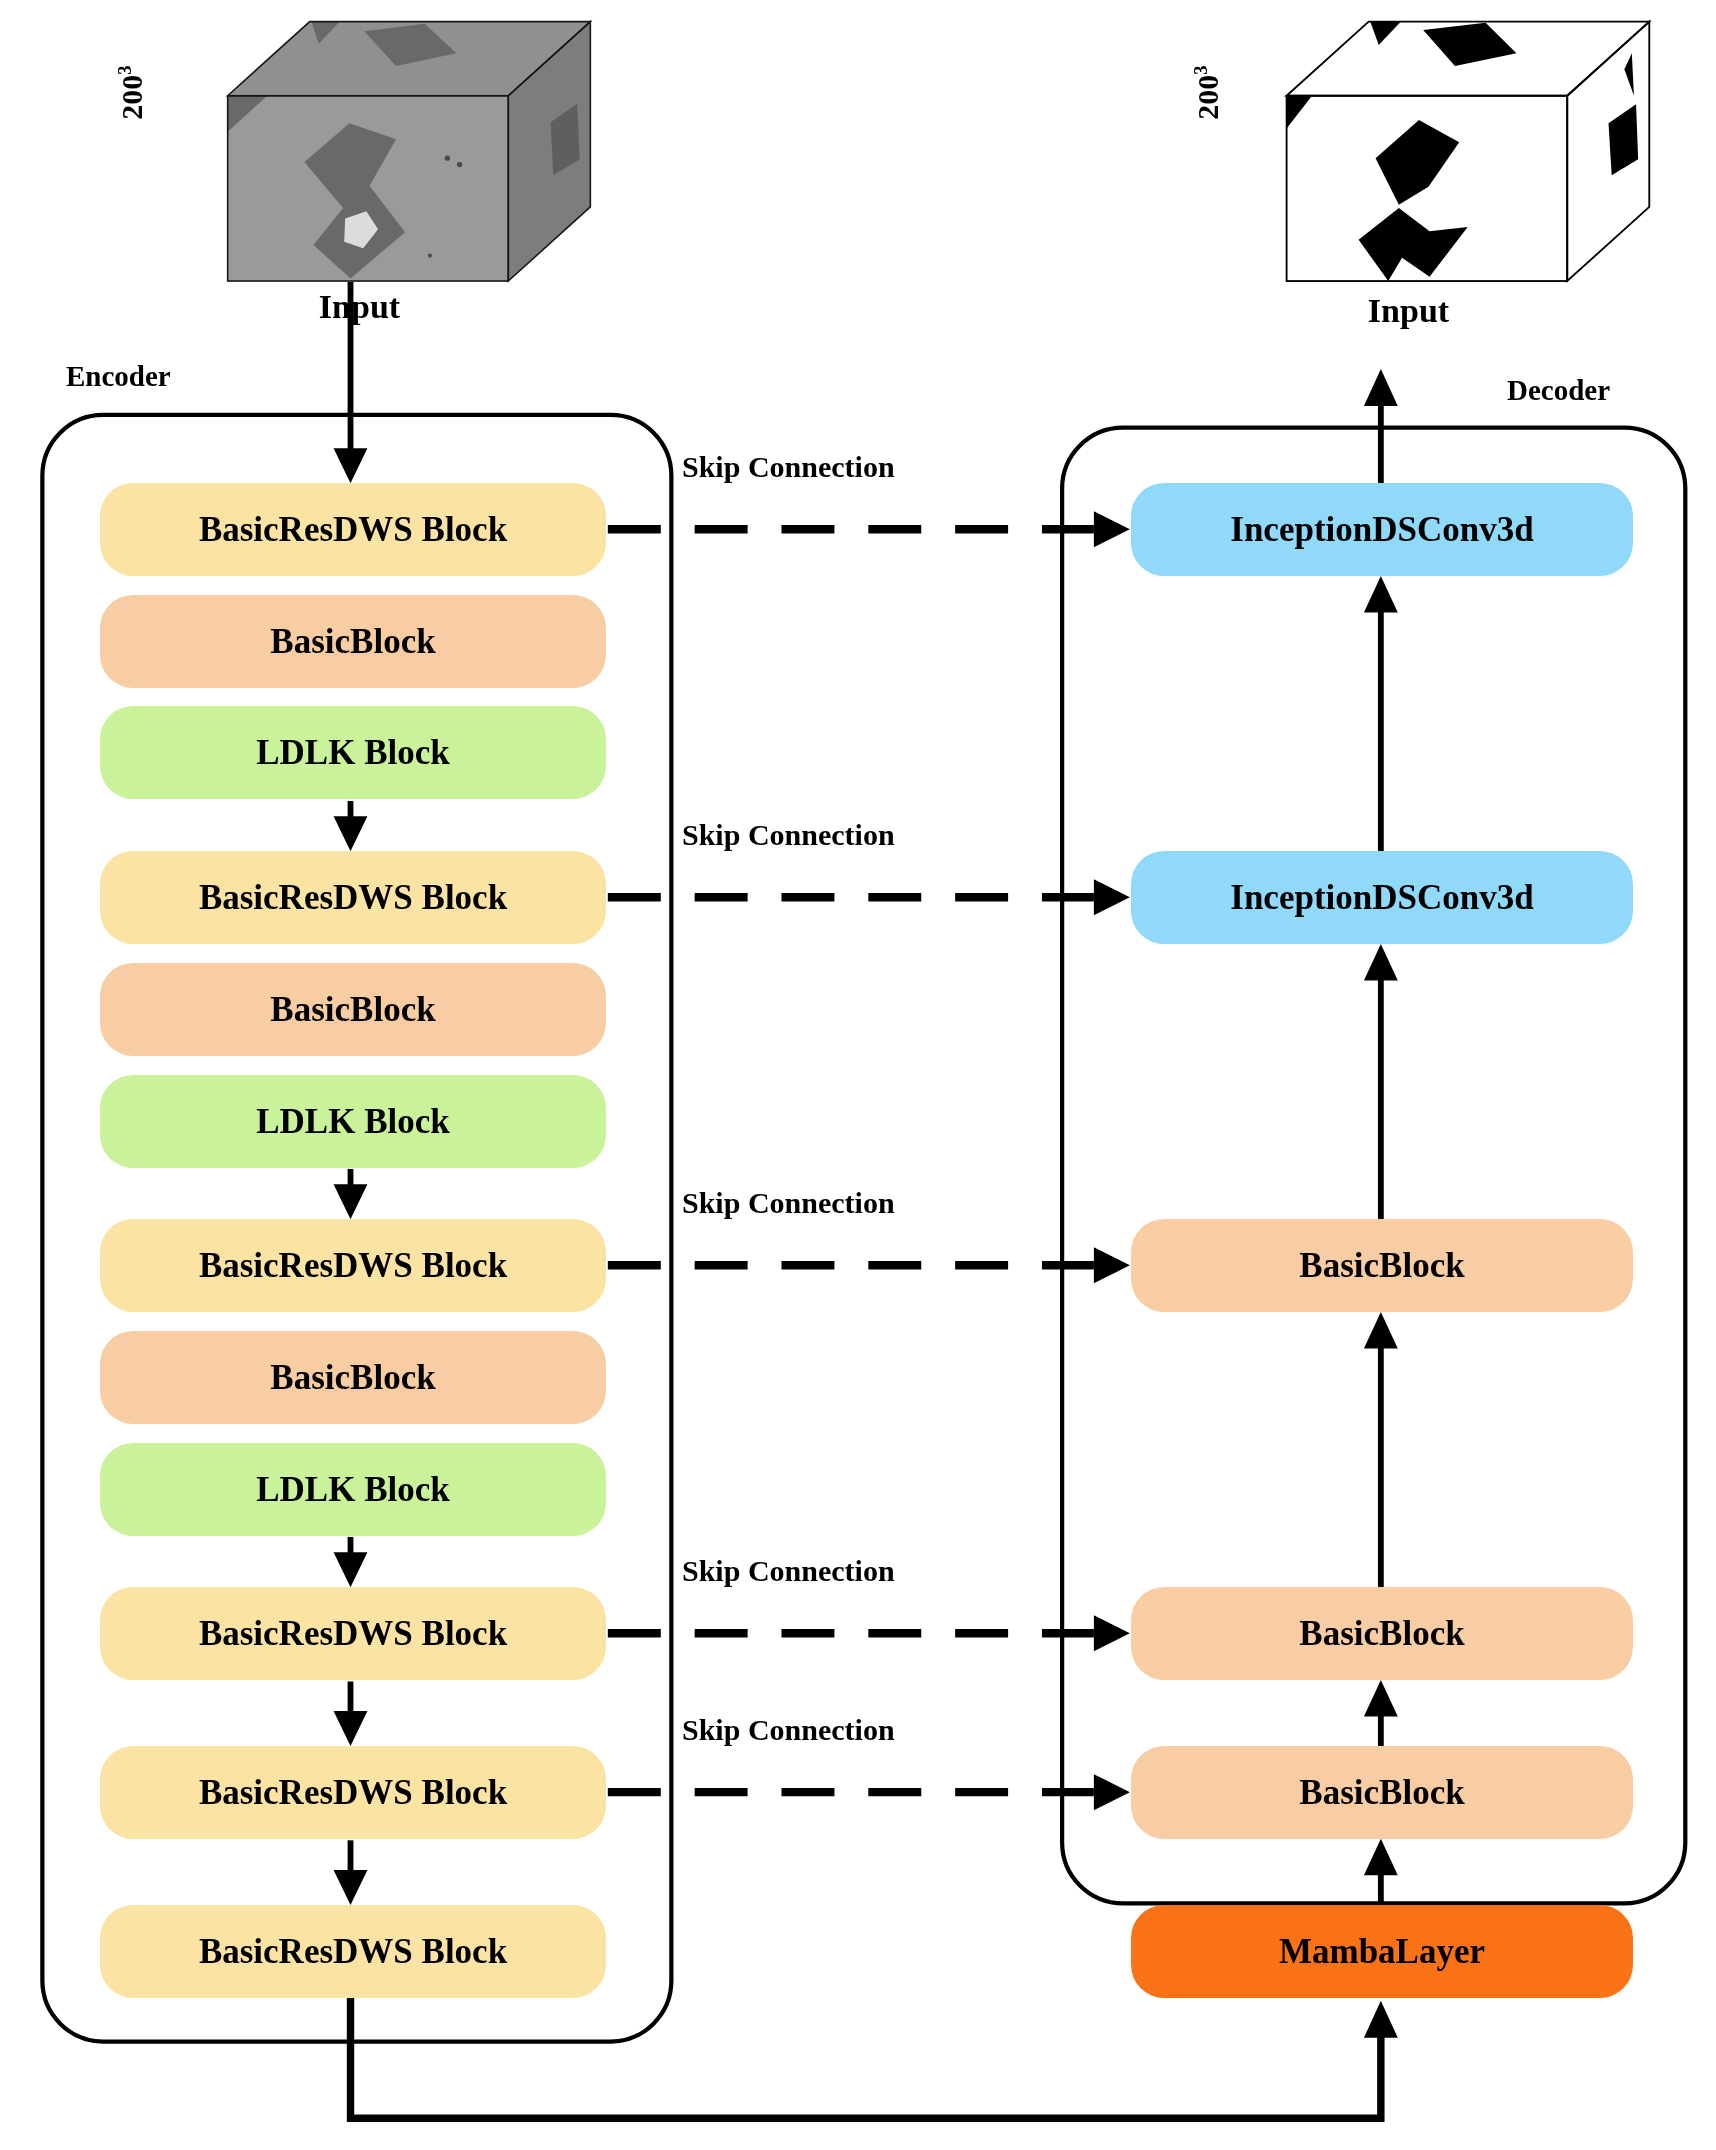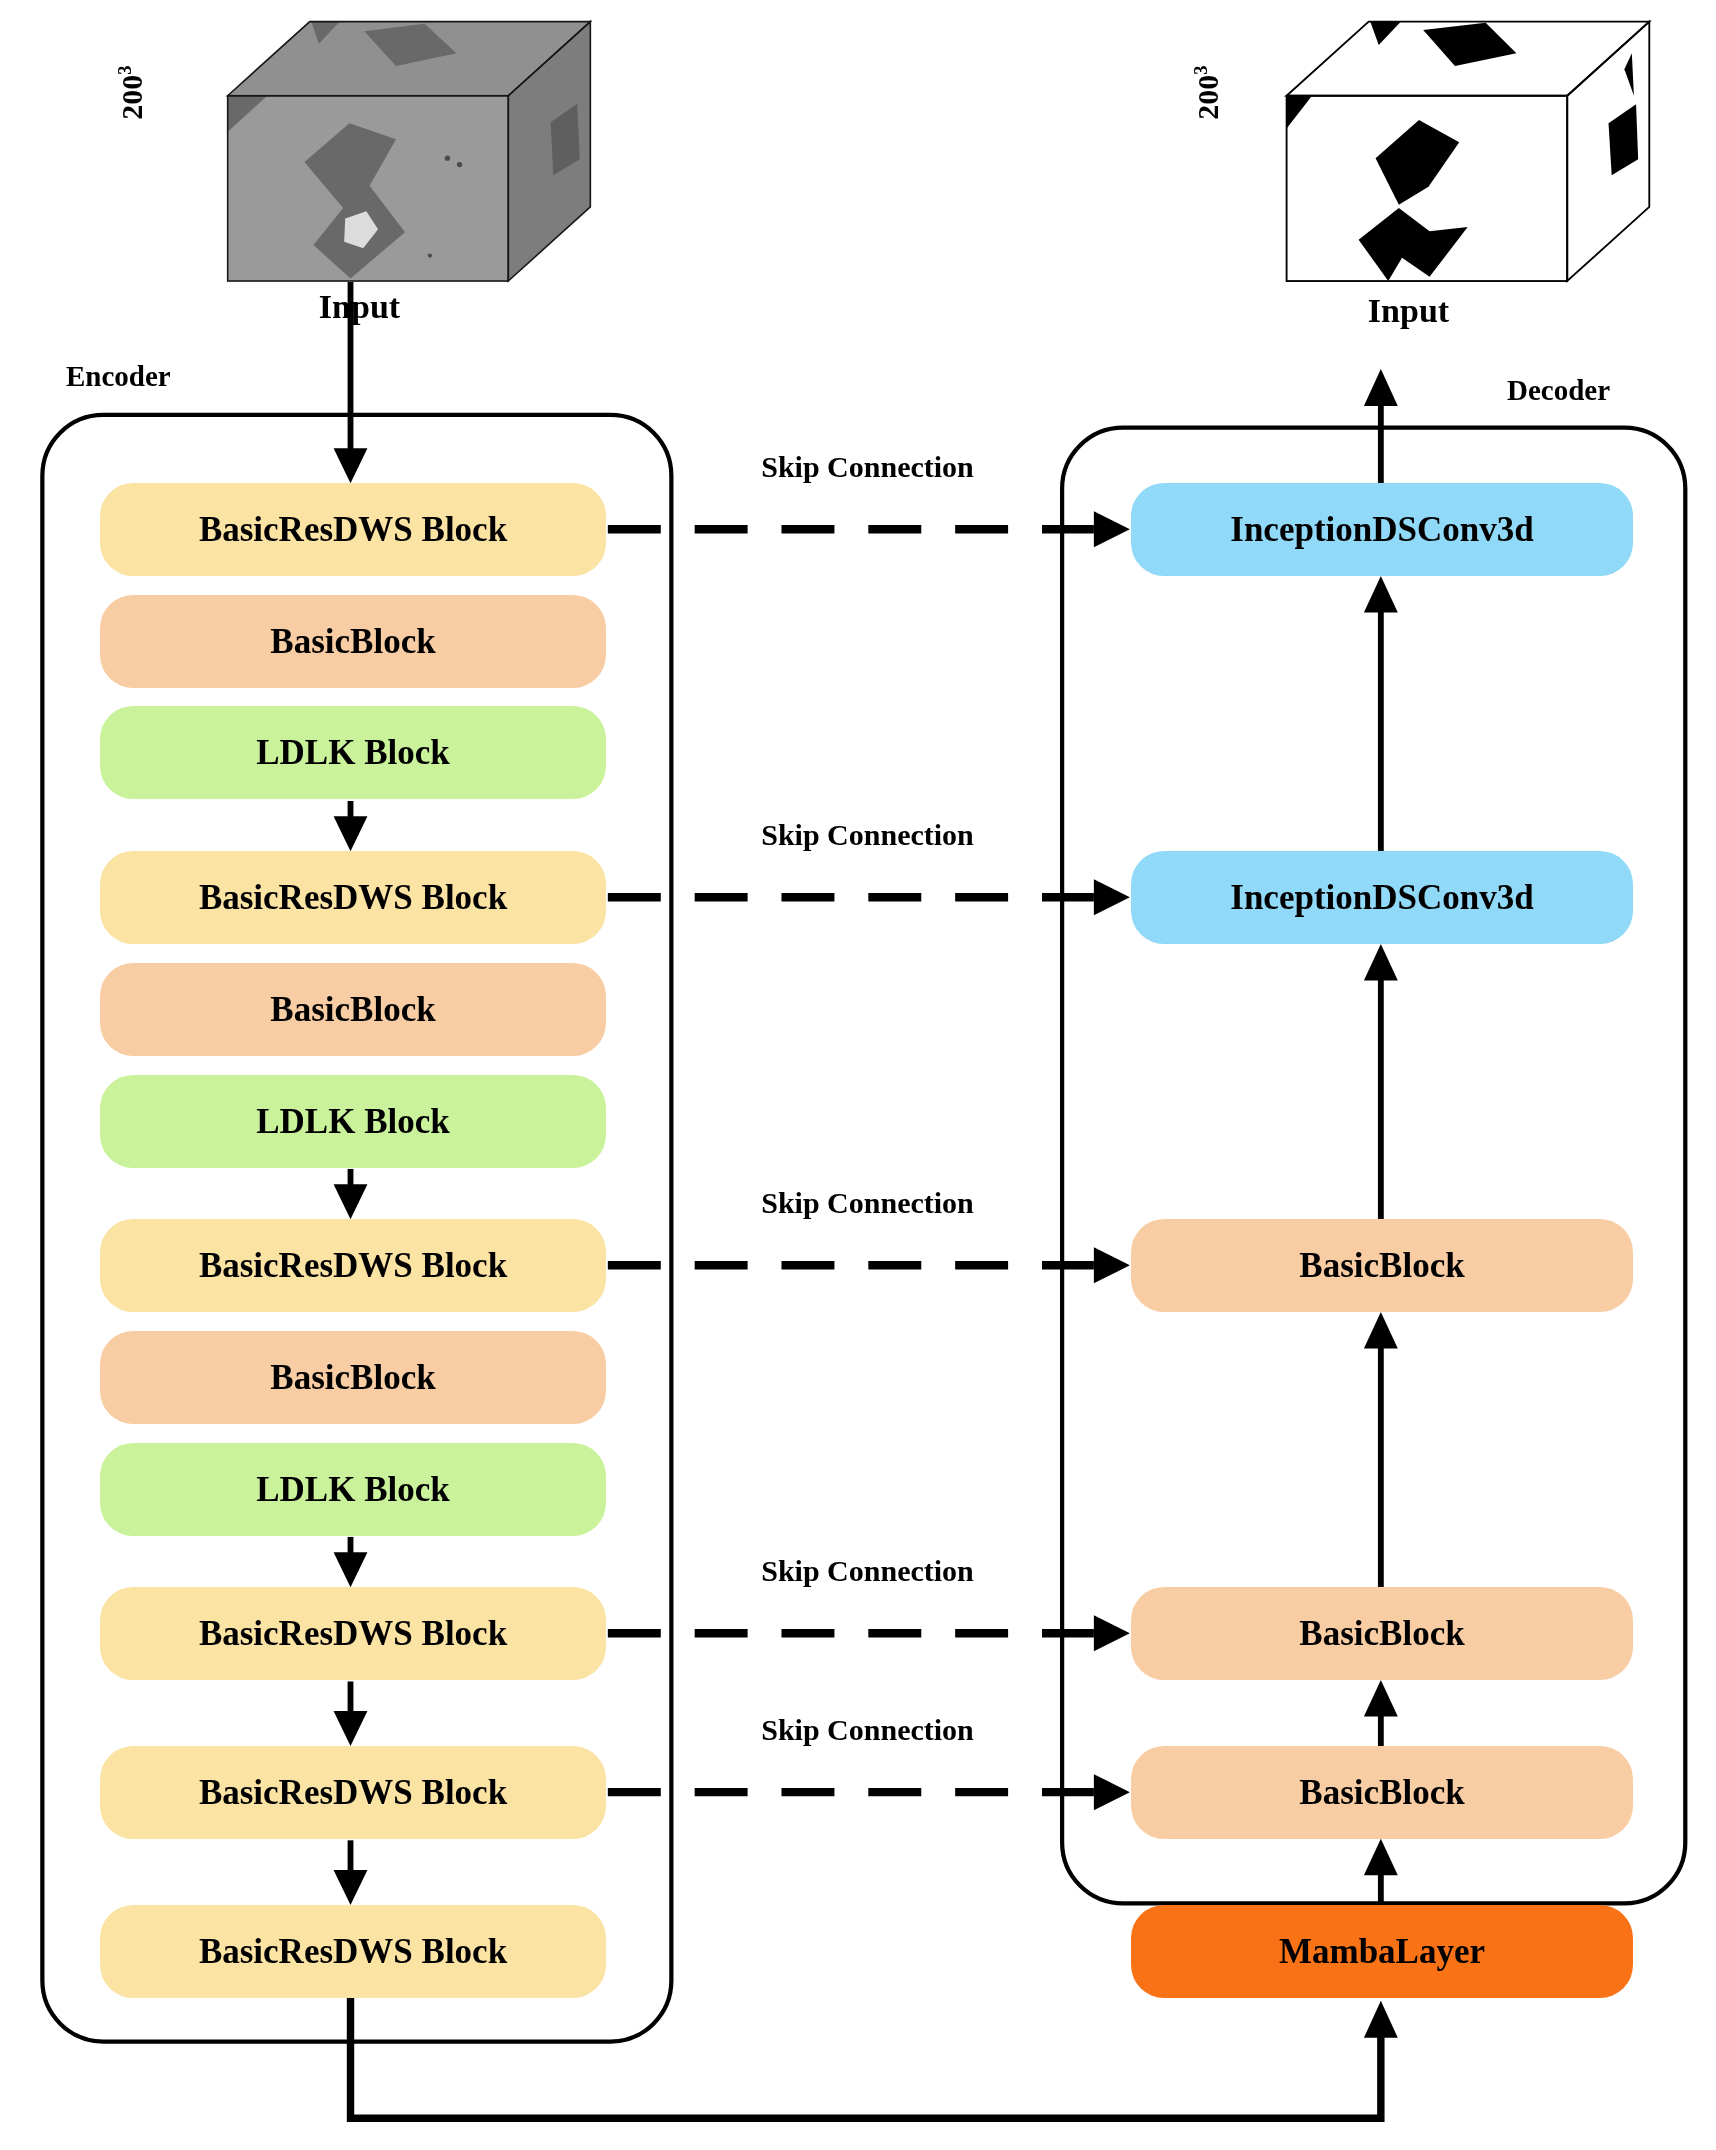--- a/index.html
+++ b/index.html
@@ -3,21 +3,21 @@
 <meta charset="utf-8">
 <style>
   html,body{margin:0;padding:0;background:#ffffff;}
   .canvas{position:relative;width:1716px;height:2151px;background:#ffffff;overflow:hidden;
           font-family:"Liberation Serif","DejaVu Serif",serif;color:#000;}
   .layer{position:absolute;left:0;top:0;z-index:0;}
   .block{position:absolute;height:93px;border-radius:33px;display:flex;align-items:center;
          justify-content:center;font-weight:bold;font-size:35px;z-index:2;white-space:nowrap;}
   .enc-block{left:100px;width:506px;}
   .dec-block{left:1131px;width:502px;}
-  .skip-label{position:absolute;left:682px;width:371px;text-align:center;font-weight:bold;
+  .skip-label{position:absolute;left:682px;width:371px;font-weight:bold;
               font-size:30px;z-index:2;}
   .caption{position:absolute;width:275px;text-align:center;font-weight:bold;font-size:34px;z-index:2;}
   .group-title{position:absolute;font-weight:bold;font-size:29px;z-index:2;}
   .rot-label{position:absolute;width:127px;height:127px;display:flex;align-items:center;
              justify-content:center;transform:rotate(-90deg);font-weight:bold;font-size:30px;z-index:2;}
   .rot-label sup{font-size:62%;vertical-align:super;}
 </style>
 </head>
 <body>
 

